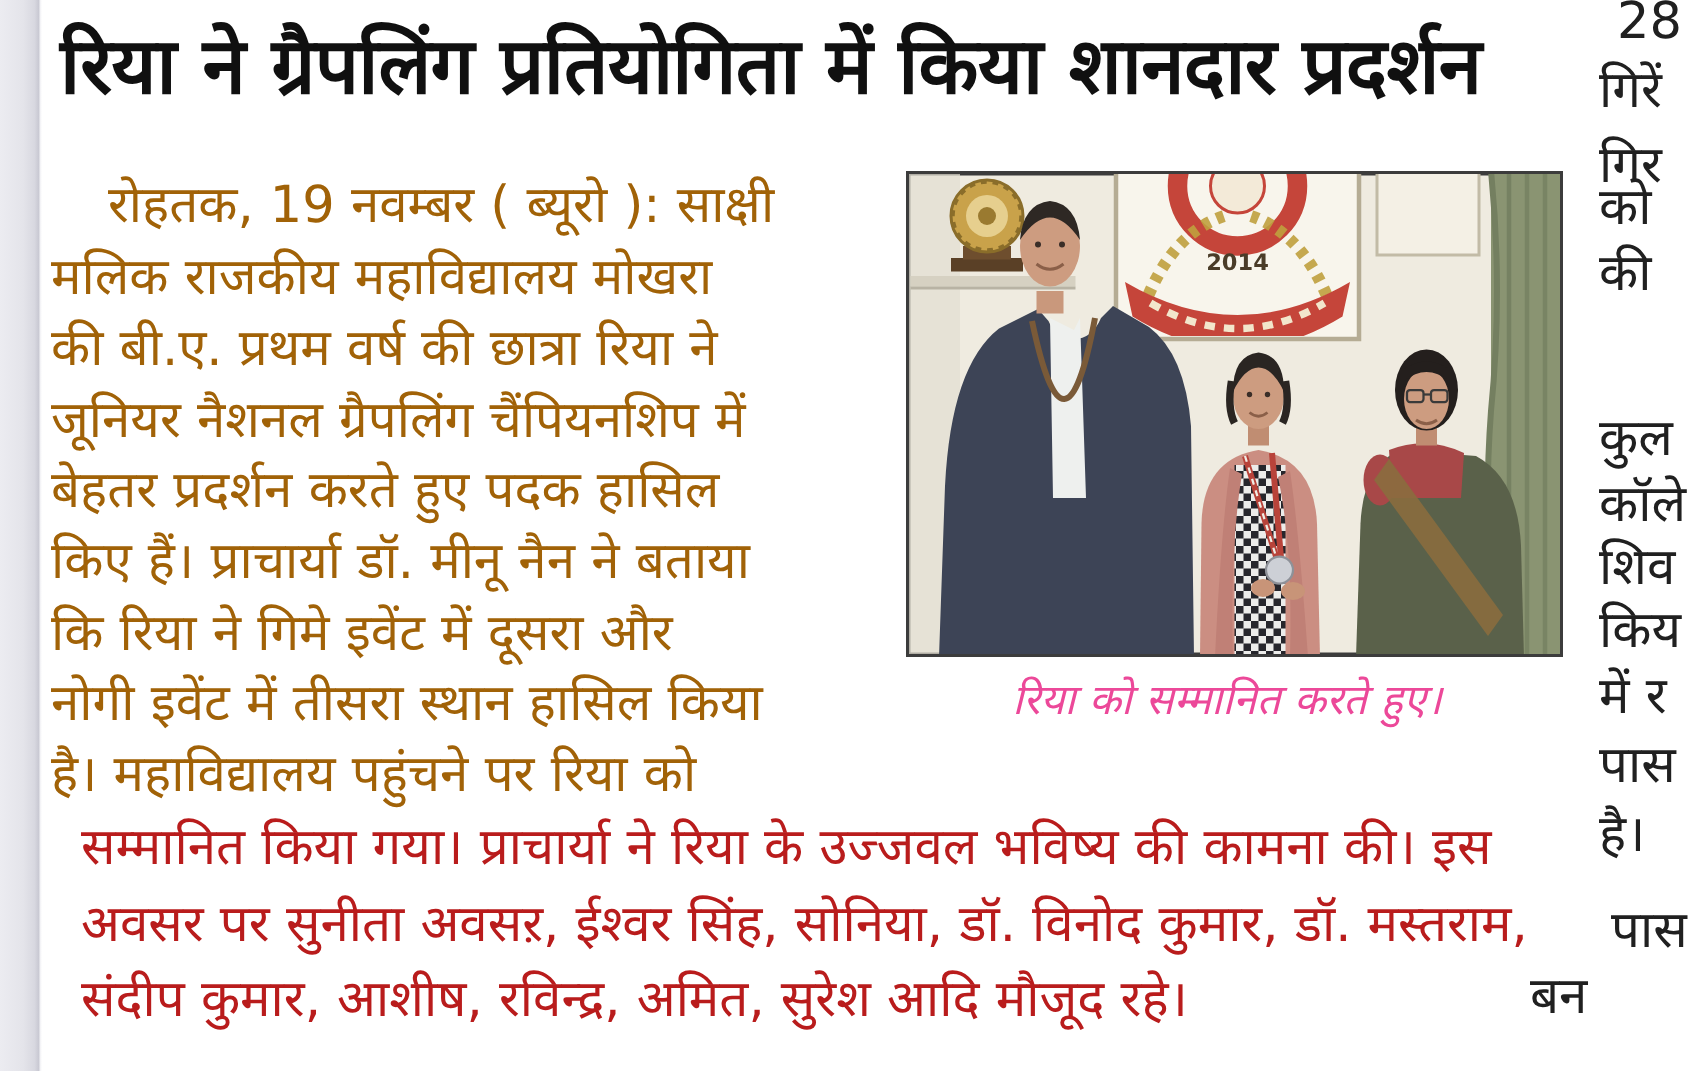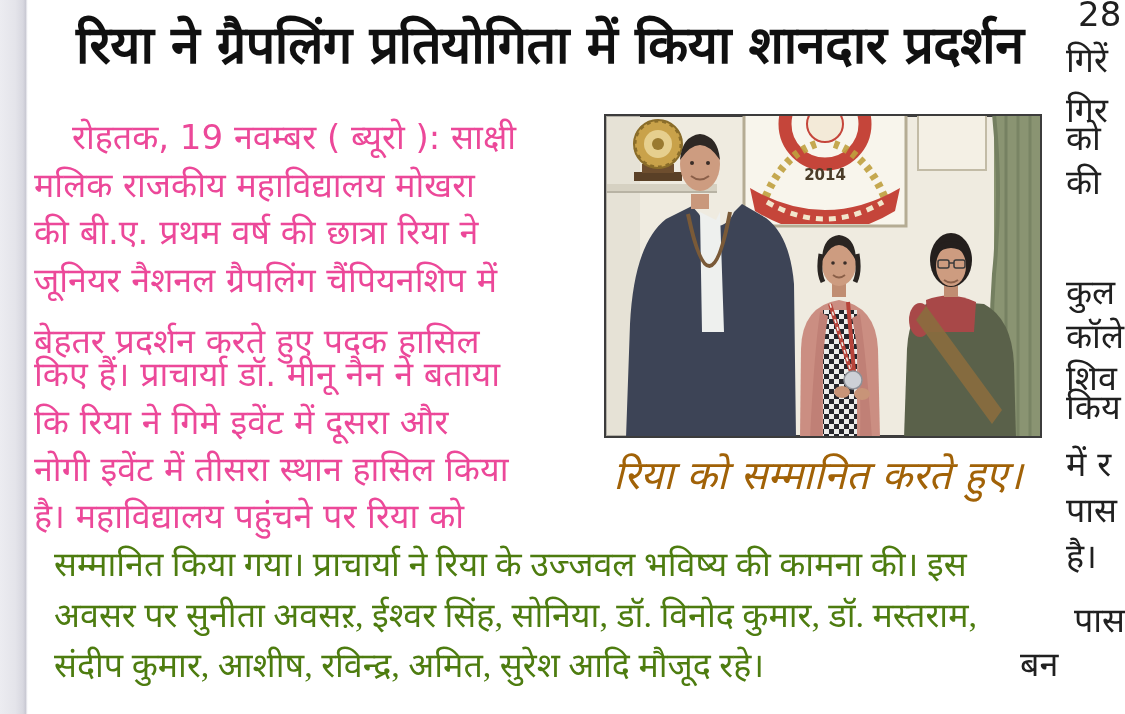--- a/index.html
+++ b/index.html
@@ -9,56 +9,56 @@
     font-family:"DejaVu Sans","Liberation Sans",sans-serif;
     color:#1f1f1f;
   }
   .edge-strip{
     position:absolute;left:0;top:0;width:28px;height:714px;
     background:linear-gradient(90deg,#ececf1 0%,#e4e4ea 55%,#d8d8e0 82%,#c9c9d3 92%,#f3f3f6 96%,#ffffff 100%);
   }
   .headline{
     position:absolute;left:40px;top:12px;width:1012px;
     font-size:52px;font-weight:700;line-height:1.3;
-    white-space:nowrap;color:#101010;letter-spacing:-0.5px;margin-left:36px;
+    white-space:nowrap;color:#101010;letter-spacing:-0.5px;
   }
   .bodyline{
     position:absolute;left:34px;
-    font-size:34px;line-height:44px;white-space:nowrap;color:#ec4899;
+    font-size:34px;line-height:44px;white-space:nowrap;color:#a16207;
   }
   .bodyline.indent{ padding-left:38px; }
   .wideline{
     position:absolute;left:54px;
-    font-size:34px;line-height:44px;white-space:nowrap;color:#4d7c0f;font-family:Liberation Serif, serif;
+    font-size:34px;line-height:44px;white-space:nowrap;color:#b91c1c;
   }
   .photo-wrap{
     position:absolute;left:604px;top:114px;width:438px;height:396px;
   }
   .caption{
     position:absolute;left:596px;top:446px;width:444px;
-    font-size:40px;font-style:italic;text-align:center;
-    white-space:nowrap;color:#a16207;
+    font-size:28px;font-style:italic;text-align:center;
+    white-space:nowrap;color:#ec4899;
   }
   .frag{
     position:absolute;left:1066px;
     font-size:34px;line-height:40px;white-space:nowrap;color:#202020;
   }
 </style>
 </head>
 <body>
 
 <div class="edge-strip"></div>
 
 <div class="headline">रिया ने ग्रैपलिंग प्रतियोगिता में किया शानदार प्रदर्शन</div>
 
 <div class="bodyline indent" style="top:115px">रोहतक, 19 नवम्बर ( ब्यूरो ): साक्षी</div>
 <div class="bodyline" style="top:163px">मलिक राजकीय महाविद्यालय मोखरा</div>
 <div class="bodyline" style="top:210px">की बी.ए. प्रथम वर्ष की छात्रा रिया ने</div>
 <div class="bodyline" style="top:258px">जूनियर नैशनल ग्रैपलिंग चैंपियनशिप में</div>
-<div class="bodyline" style="top:319px">बेहतर प्रदर्शन करते हुए पदक हासिल</div>
+<div class="bodyline" style="top:305px">बेहतर प्रदर्शन करते हुए पदक हासिल</div>
 <div class="bodyline" style="top:352px">किए हैं। प्राचार्या डॉ. मीनू नैन ने बताया</div>
 <div class="bodyline" style="top:400px">कि रिया ने गिमे इवेंट में दूसरा और</div>
 <div class="bodyline" style="top:447px">नोगी इवेंट में तीसरा स्थान हासिल किया</div>
 <div class="bodyline" style="top:494px">है। महाविद्यालय पहुंचने पर रिया को</div>
 
 <div class="wideline" style="top:543px">सम्मानित किया गया। प्राचार्या ने रिया के उज्जवल भविष्य की कामना की। इस</div>
 <div class="wideline" style="top:594px">अवसर पर सुनीता अवसऱ, ईश्वर सिंह, सोनिया, डॉ. विनोद कुमार, डॉ. मस्तराम,</div>
 <div class="wideline" style="top:644px">संदीप कुमार, आशीष, रविन्द्र, अमित, सुरेश आदि मौजूद रहे।</div>
 
 <div class="photo-wrap">
@@ -173,18 +173,18 @@
 <div class="caption">रिया को सम्मानित करते हुए।</div>
 
 <div class="frag" style="left:1078px;top:-6px">28</div>
 <div class="frag" style="top:40px">गिरें</div>
 <div class="frag" style="top:90px">गिर</div>
 <div class="frag" style="top:118px">को</div>
 <div class="frag" style="top:162px">की</div>
 <div class="frag" style="top:272px">कुल</div>
 <div class="frag" style="top:316px">कॉले</div>
 <div class="frag" style="top:358px">शिव</div>
-<div class="frag" style="top:387px">किय</div>
+<div class="frag" style="top:400px">किय</div>
 <div class="frag" style="top:444px">में र</div>
 <div class="frag" style="top:490px">पास</div>
 <div class="frag" style="top:536px">है।</div>
 <div class="frag" style="left:1074px;top:600px">पास</div>
 <div class="frag" style="left:1020px;top:644px">बन</div>
 
 </body></html>

